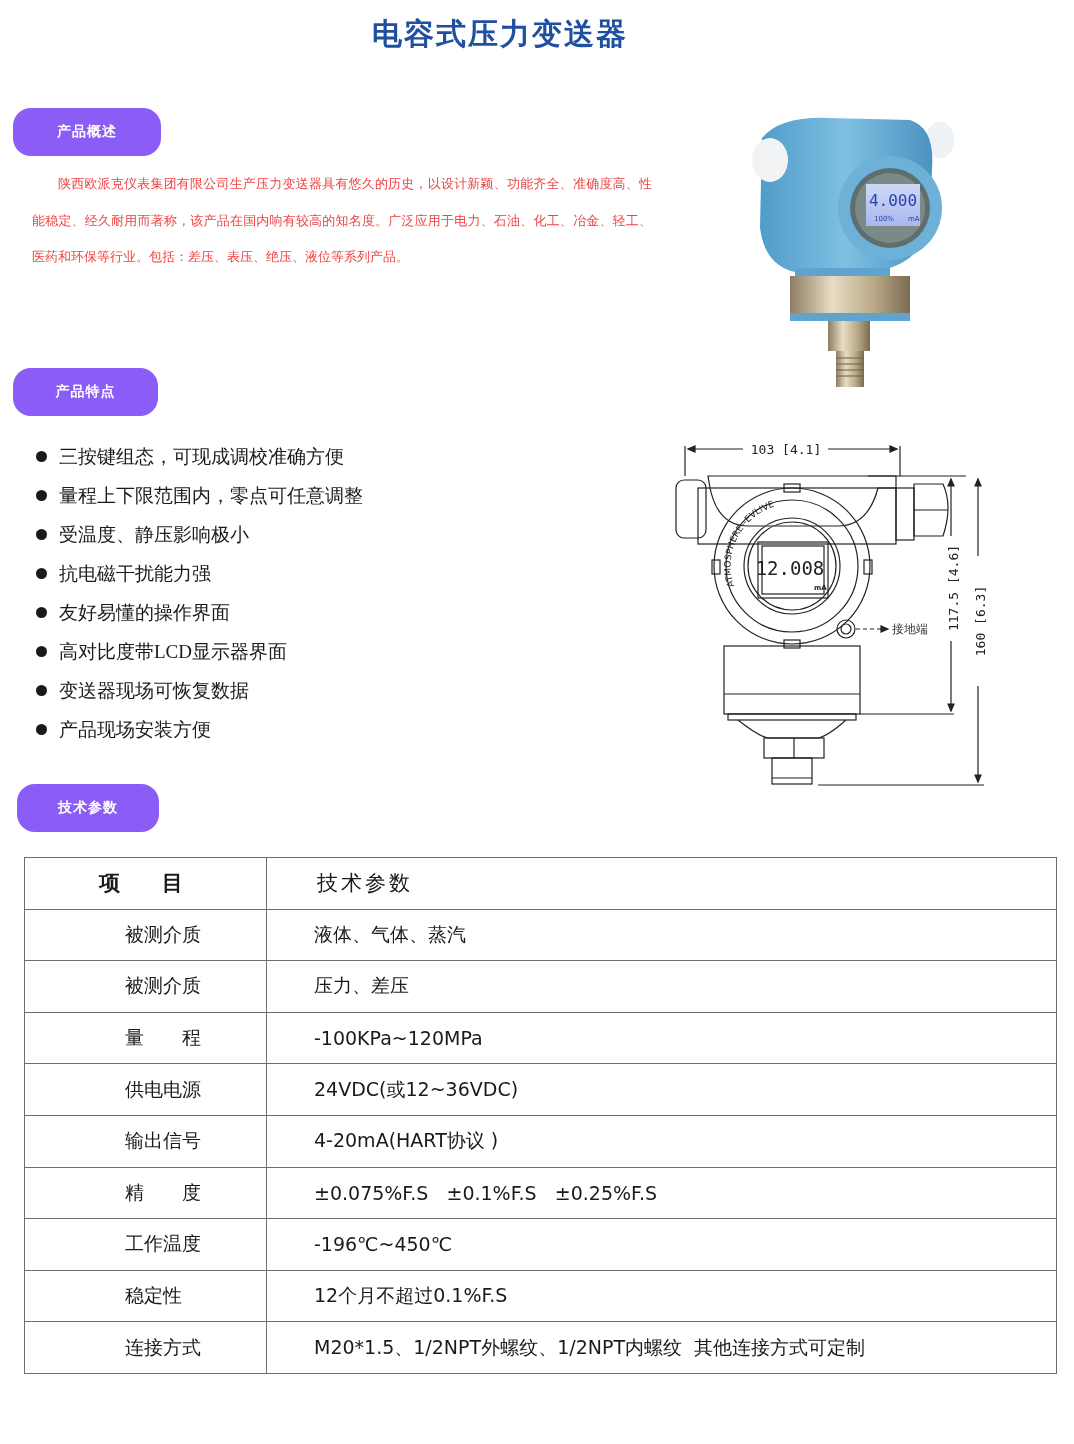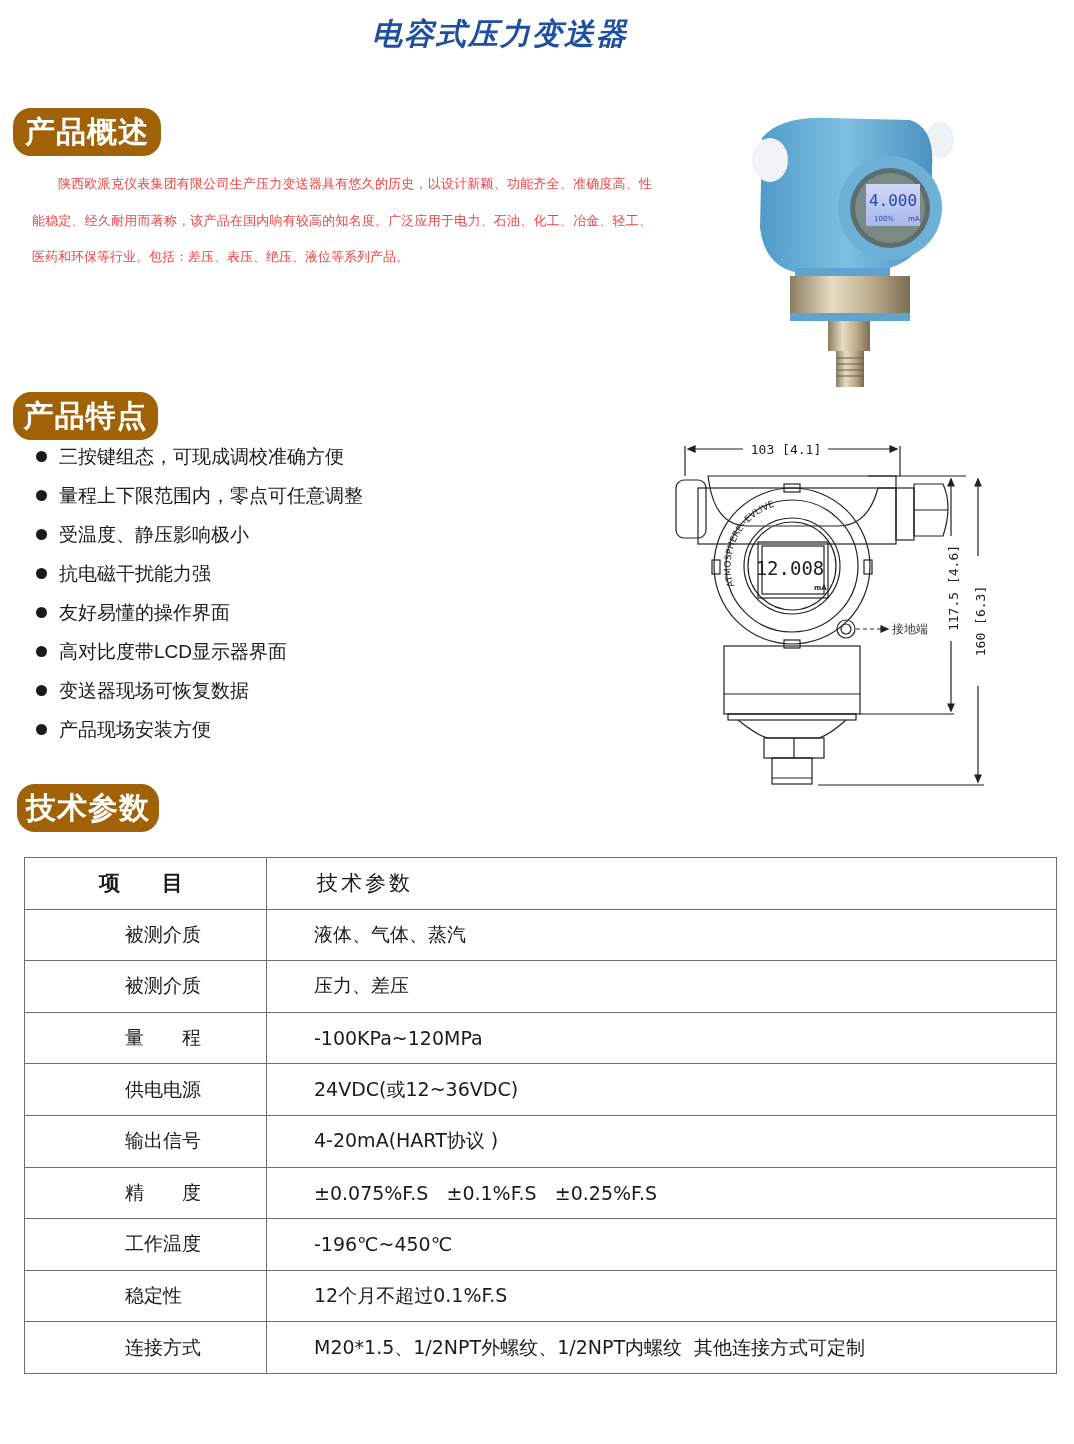--- a/index.html
+++ b/index.html
@@ -3,45 +3,44 @@
 <meta charset="utf-8">
 <style>
   * { box-sizing: border-box; margin: 0; padding: 0; }
   html, body { width: 1074px; height: 1444px; background: #ffffff; overflow: hidden; }
   body { position: relative; font-family: "DejaVu Sans", "Liberation Sans", sans-serif; color: #1a1a1a; }
 
   .page-title {
     position: absolute; left: 0; top: 14px; width: 1000px; text-align: center;
     font-size: 30px; font-weight: bold; color: #1f4fa0; letter-spacing: 2px;
     font-family: "DejaVu Sans", sans-serif;
-    font-style: italic;
   }
 
   .pill {
     position: absolute; height: 48px; border-radius: 18px;
-    background: #a16207; color: #ffffff; font-weight: bold; font-size: 30px;
+    background: #8b5cf6; color: #ffffff; font-weight: bold; font-size: 14px;
     display: flex; align-items: center; justify-content: center;
     font-family: "DejaVu Sans", sans-serif; letter-spacing: 1px;
   }
   .pill-overview { left: 13px; top: 108px; width: 148px; }
-  .pill-features { left: 13px; top: 392px; width: 145px; }
+  .pill-features { left: 13px; top: 368px; width: 145px; }
   .pill-specs    { left: 17px; top: 784px; width: 142px; }
 
   .overview-text {
     position: absolute; left: 32px; top: 166px; width: 620px;
     font-size: 13px; line-height: 36.5px; color: #ef4444;
     text-indent: 2em; text-align: justify;
     font-family: "DejaVu Sans", sans-serif;
   }
 
   .features-list { position: absolute; left: 36px; top: 437px; list-style: none; }
   .features-list li {
     height: 39px; display: flex; align-items: center;
     font-size: 19px; color: #1a1a1a;
-    font-family: Liberation Sans, sans-serif;
+    font-family: Liberation Serif, serif;
   }
   .bullet-dot { width: 11px; height: 11px; border-radius: 50%; background: #1a1a1a; margin-right: 12px; flex: 0 0 11px; }
 
   .product-photo { position: absolute; left: 740px; top: 108px; width: 220px; height: 285px; }
   .dim-drawing { position: absolute; left: 668px; top: 436px; width: 330px; height: 356px; }
 
   .spec-table {
     position: absolute; left: 24px; top: 857px; width: 1033px;
     border-collapse: collapse;
     font-family: "DejaVu Sans", sans-serif; font-size: 19px; color: #1a1a1a;

